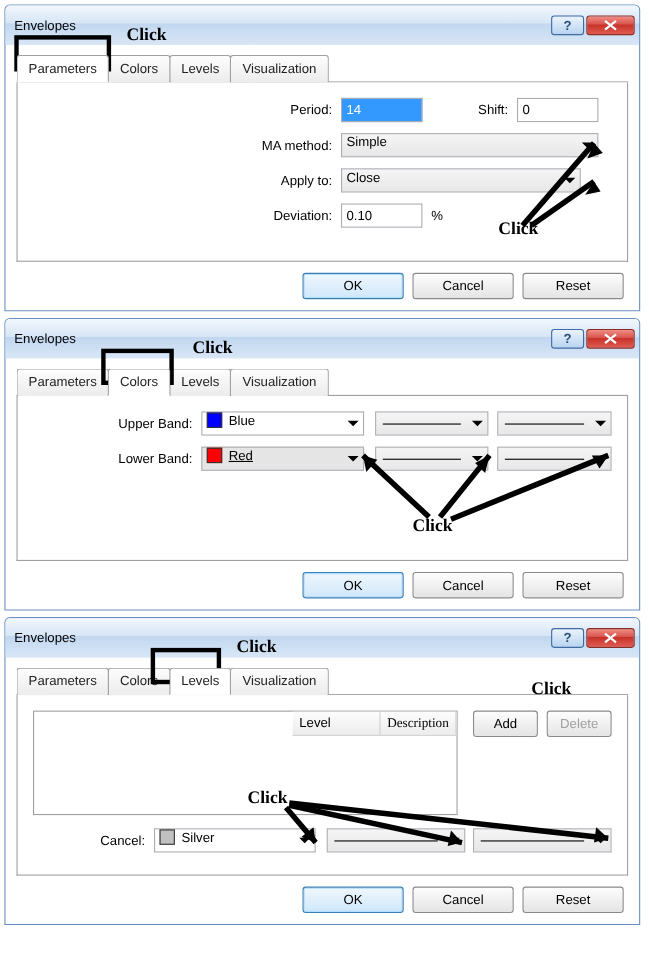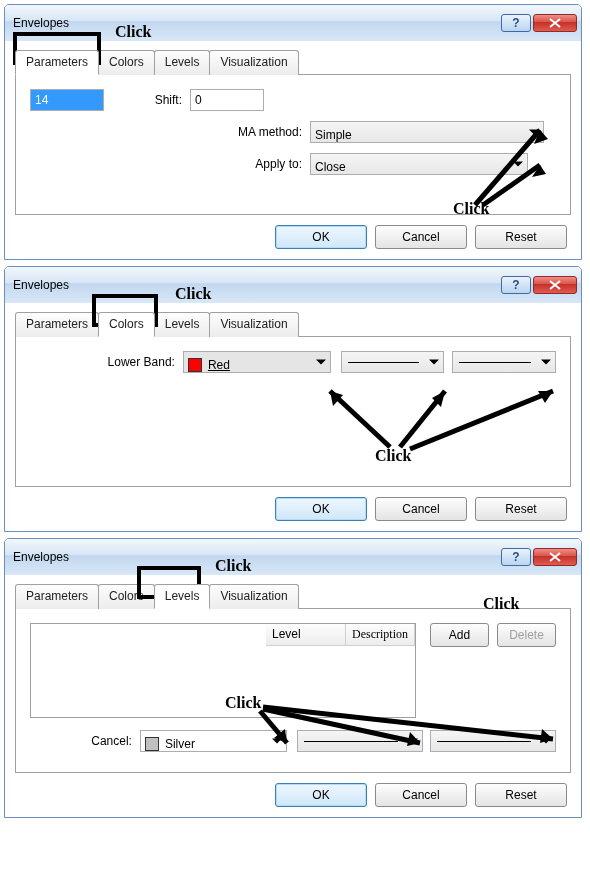--- a/index.html
+++ b/index.html
@@ -68,21 +68,21 @@
   }
   
   .row { display: flex; align-items: center; margin-bottom: 10px; }
   .lbl { text-align: right; padding-right: 8px; color: #000; }
   input.text {
     height: 22px; border: 1px solid #abadb3; padding: 0 4px; background: #fff;
   }
   input.text.sel { background: #3399ff; color: #fff; }
   .combo {
     height: 22px; border: 1px solid #abadb3; background: linear-gradient(#f5f5f5,#e7e7e7);
-    display: flex; align-items: flex-end; padding: 0 4px; position: relative;
+    display: flex; align-items: flex-start; padding: 0 4px; position: relative;
   }
   .combo .caret {
     position: absolute; right: 4px; top: 50%; transform: translateY(-50%);
     width: 0; height: 0; border-left: 5px solid transparent; border-right: 5px solid transparent;
     border-top: 5px solid #000;
   }
   .combo.line-sample::before {
     content:""; position:absolute; left:6px; right:24px; top:50%; height:0;
     border-top: 1px solid #000;
   }
@@ -134,37 +134,43 @@
   </div>
   <div class="content">
     <div class="tabs">
       <div class="tab active">Parameters</div>
       <div class="tab">Colors</div>
       <div class="tab">Levels</div>
       <div class="tab">Visualization</div>
     </div>
     <div class="panel">
       <div class="row">
+        <div class="lbl" style="width:280px;">Period:</div>
         <input class="text sel" style="width: 74px;" value="14">
         <div class="lbl" style="width:86px;">Shift:</div>
         <input class="text" style="width: 74px;" value="0">
       </div>
       <div class="row">
         <div class="lbl" style="width:280px;">MA method:</div>
         <div class="combo" style="width:234px;">
           <span>Simple</span>
           <span class="caret"></span>
         </div>
       </div>
       <div class="row">
         <div class="lbl" style="width:280px;">Apply to:</div>
         <div class="combo" style="width:218px;">
           <span>Close</span>
           <span class="caret"></span>
         </div>
+      </div>
+      <div class="row">
+        <div class="lbl" style="width:280px;">Deviation:</div>
+        <input class="text" style="width: 74px;" value="0.10">
+        <span style="padding-left:8px;">%</span>
       </div>
     </div>
     <div class="buttons">
       <div class="btn primary">OK</div>
       <div class="btn">Cancel</div>
       <div class="btn">Reset</div>
     </div>
   </div>
 
   <div class="highlight-box" style="left:8px; top:27px; width:88px; height:33px;"></div>
@@ -191,20 +197,36 @@
     </div>
   </div>
   <div class="content">
     <div class="tabs">
       <div class="tab">Parameters</div>
       <div class="tab active">Colors</div>
       <div class="tab">Levels</div>
       <div class="tab">Visualization</div>
     </div>
     <div class="panel" style="min-height:150px;">
+      <div class="row">
+        <div class="lbl" style="width:155px;">Upper Band:</div>
+        <div class="combo" style="width:150px;background:#fff;">
+          <span class="swatch" style="background:#0000ff"></span>
+          <span>Blue</span>
+          <span class="caret"></span>
+        </div>
+        <div style="width:10px;"></div>
+        <div class="combo line-sample" style="width:105px;">
+            <span class="caret"></span>
+          </div>
+        <div style="width:8px;"></div>
+        <div class="combo line-sample" style="width:105px;">
+            <span class="caret"></span>
+          </div>
+      </div>
       <div class="row">
         <div class="lbl" style="width:155px;">Lower Band:</div>
         <div class="combo" style="width:150px;background:#e5e5e5;text-decoration:underline;">
           <span class="swatch" style="background:#ff0000"></span>
           <span>Red</span>
           <span class="caret"></span>
         </div>
         <div style="width:10px;"></div>
         <div class="combo line-sample" style="width:105px;">
             <span class="caret"></span>

